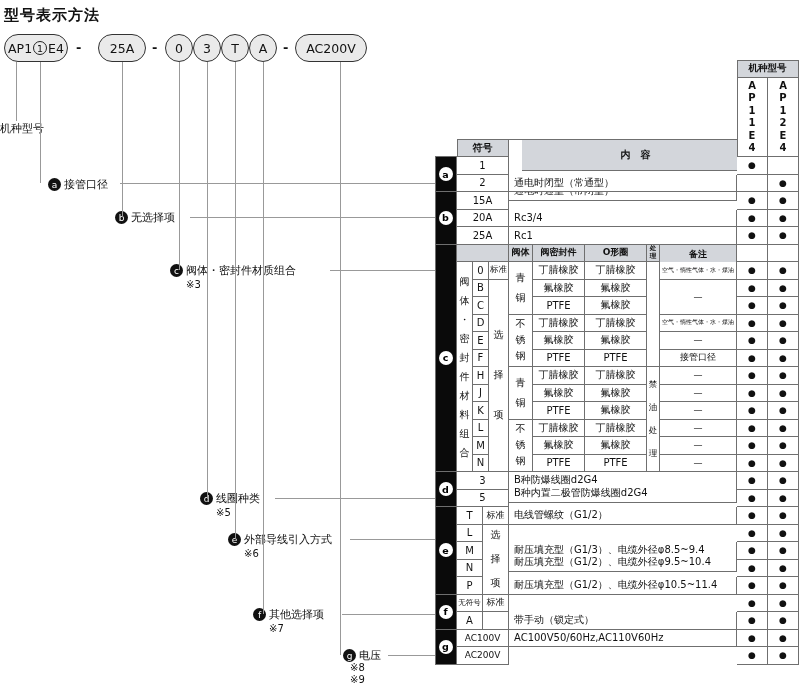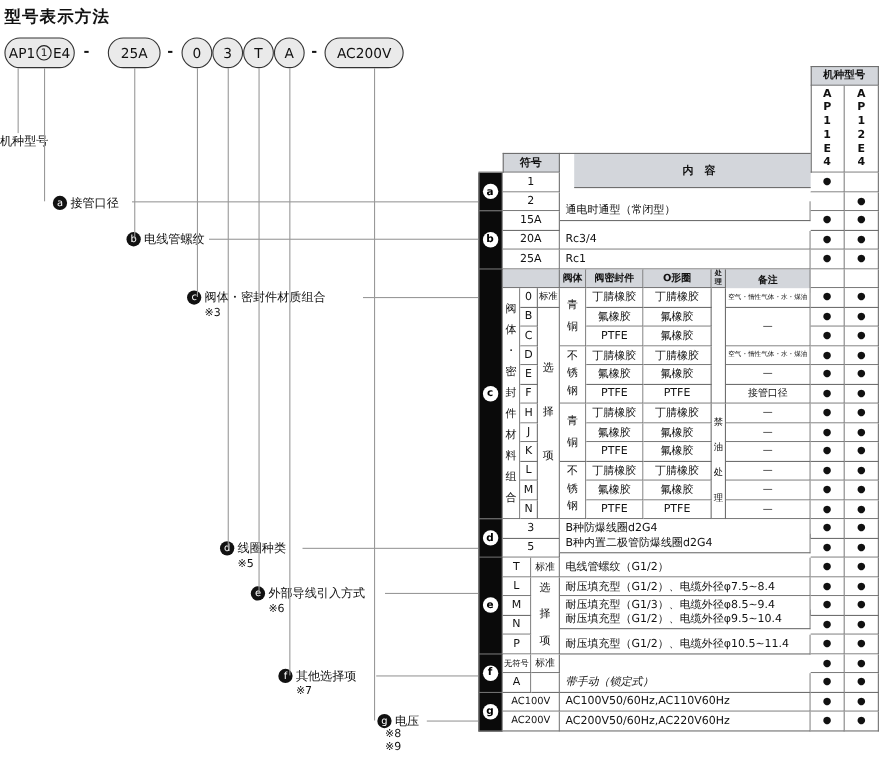--- a/index.html
+++ b/index.html
@@ -68,21 +68,21 @@
   <div class="line" style="left:388px;top:655px;width:47px;height:1px;"></div>
 
   <div class="mlabel" style="left:0;top:121px;">机种型号</div>
 
   <div class="dlabel" style="left:48px;top:177px;">
     <span class="dcirc">a</span>
     <span>接管口径</span>
   </div>
   <div class="dlabel" style="left:115px;top:210px;">
     <span class="dcirc">b</span>
-    <span>电线管螺纹</span>
+    <span>无选择项</span>
   </div>
   <div class="dlabel" style="left:170px;top:263px;">
     <span class="dcirc">c</span>
     <span>阀体・密封件材质组合</span>
   </div>
   <div class="note" style="left:186px;top:279px;">※3</div>
 
   <div class="dlabel" style="left:200px;top:491px;">
     <span class="dcirc">d</span>
     <span>线圈种类</span>
@@ -132,20 +132,21 @@
   <div class="tline" style="left:737px;top:60px;width:1px;height:97px;"></div>
 
 <div class="cell cc" style="left: 435px; top: 157px; width: 22px; height: 35px; background: rgb(10, 10, 10);">
       <span class="seccirc">a</span>
     </div>
     <div class="cell cc" style="left: 457px; top: 157px; width: 52px; height: 17.5px;">1</div>
     <div class="cell" style="left: 509px; top: 157px; width: 228px; height: 17.5px; margin-top: 26px;">通电时通型（常闭型）</div>
     <div class="cell cc dotg" style="left: 737px; top: 157px; width: 31px; height: 17.5px;">●</div>
     <div class="cell cc dotg" style="left: 768px; top: 157px; width: 31px; height: 17.5px;"></div>
     <div class="cell cc" style="left: 457px; top: 174.5px; width: 52px; height: 17.5px;">2</div>
+    <div class="cell" style="left: 509px; top: 174.5px; width: 228px; height: 17.5px;">通电时闭型（常通型）</div>
     <div class="cell cc dotg" style="left: 737px; top: 174.5px; width: 31px; height: 17.5px;"></div>
     <div class="cell cc dotg" style="left: 768px; top: 174.5px; width: 31px; height: 17.5px;">●</div>
     <div class="cell cc" style="left: 435px; top: 192px; width: 22px; height: 52.5px; background: rgb(10, 10, 10);">
       <span class="seccirc">b</span>
     </div>
     <div class="cell cc" style="left: 457px; top: 192px; width: 52px; height: 17.5px;">15A</div>
     <div class="cell cc dotg" style="left: 737px; top: 192px; width: 31px; height: 17.5px;">●</div>
     <div class="cell cc dotg" style="left: 768px; top: 192px; width: 31px; height: 17.5px;">●</div>
     <div class="cell cc" style="left: 457px; top: 209.5px; width: 52px; height: 17.5px;">20A</div>
     <div class="cell" style="left: 509px; top: 209.5px; width: 228px; height: 17.5px;">Rc3/4</div>
@@ -280,21 +281,20 @@
     <div class="cell cc dotg" style="left: 768px; top: 489.5px; width: 31px; height: 17.5px;">●</div>
     <div class="cell cc" style="left: 435px; top: 507px; width: 22px; height: 87.5px; background: rgb(10, 10, 10);">
       <span class="seccirc">e</span>
     </div>
     <div class="cell cc" style="left: 457px; top: 507px; width: 26px; height: 17.5px;">T</div>
     <div class="cell cc" style="left: 483px; top: 507px; width: 26px; height: 17.5px; font-size: 9px;">标准</div>
     <div class="cell" style="left: 509px; top: 507px; width: 228px; height: 17.5px; text-align: center;">电线管螺纹（G1/2）</div>
     <div class="cell cc dotg" style="left: 737px; top: 507px; width: 31px; height: 17.5px;">●</div>
     <div class="cell cc dotg" style="left: 768px; top: 507px; width: 31px; height: 17.5px;">●</div>
     <div class="cell cc" style="left: 457px; top: 524.5px; width: 26px; height: 17.5px;">L</div>
-    <div class="cell" style="left: 509px; top: 524.5px; width: 228px; height: 17.5px;">耐压填充型（G1/2）、电缆外径φ7.5~8.4</div>
     <div class="cell cc dotg" style="left: 737px; top: 524.5px; width: 31px; height: 17.5px;">●</div>
     <div class="cell cc dotg" style="left: 768px; top: 524.5px; width: 31px; height: 17.5px;">●</div>
     <div class="cell cc" style="left: 457px; top: 542px; width: 26px; height: 17.5px;">M</div>
     <div class="cell" style="left: 509px; top: 542px; width: 228px; height: 17.5px;">耐压填充型（G1/3）、电缆外径φ8.5~9.4</div>
     <div class="cell cc dotg" style="left: 737px; top: 542px; width: 31px; height: 17.5px;">●</div>
     <div class="cell cc dotg" style="left: 768px; top: 542px; width: 31px; height: 17.5px;">●</div>
     <div class="cell cc" style="left: 457px; top: 559.5px; width: 26px; height: 17.5px;">N</div>
     <div class="cell" style="left: 509px; top: 554px; width: 228px; height: 17.5px;">耐压填充型（G1/2）、电缆外径φ9.5~10.4</div>
     <div class="cell cc dotg" style="left: 737px; top: 559.5px; width: 31px; height: 17.5px;">●</div>
     <div class="cell cc dotg" style="left: 768px; top: 559.5px; width: 31px; height: 17.5px;">●</div>
@@ -307,27 +307,26 @@
 项</div>
     <div class="cell cc" style="left: 435px; top: 594.5px; width: 22px; height: 35px; background: rgb(10, 10, 10);">
       <span class="seccirc">f</span>
     </div>
     <div class="cell cc" style="left: 457px; top: 594.5px; width: 26px; height: 17.5px; font-size: 7.5px; text-align: right;">无符号</div>
     <div class="cell cc" style="left: 483px; top: 594.5px; width: 26px; height: 17.5px; font-size: 9px;">标准</div>
     <div class="cell cc dotg" style="left: 737px; top: 594.5px; width: 31px; height: 17.5px;">●</div>
     <div class="cell cc dotg" style="left: 768px; top: 594.5px; width: 31px; height: 17.5px;">●</div>
     <div class="cell cc" style="left: 457px; top: 612px; width: 26px; height: 17.5px;">A</div>
     <div class="cell cc" style="left: 483px; top: 612px; width: 26px; height: 17.5px; font-size: 9px;"></div>
-    <div class="cell" style="left: 509px; top: 612px; width: 228px; height: 17.5px; font-style: italic;">带手动（锁定式）</div>
+    <div class="cell" style="left: 509px; top: 612px; width: 228px; height: 17.5px;">带手动（锁定式）</div>
     <div class="cell cc dotg" style="left: 737px; top: 612px; width: 31px; height: 17.5px;">●</div>
     <div class="cell cc dotg" style="left: 768px; top: 612px; width: 31px; height: 17.5px;">●</div>
     <div class="cell cc" style="left: 435px; top: 629.5px; width: 22px; height: 35px; background: rgb(10, 10, 10);">
       <span class="seccirc">g</span>
     </div>
     <div class="cell cc" style="left: 457px; top: 629.5px; width: 52px; height: 17.5px; font-size: 9px;">AC100V</div>
     <div class="cell" style="left: 509px; top: 629.5px; width: 228px; height: 17.5px;">AC100V50/60Hz,AC110V60Hz</div>
     <div class="cell cc dotg" style="left: 737px; top: 629.5px; width: 31px; height: 17.5px;">●</div>
     <div class="cell cc dotg" style="left: 768px; top: 629.5px; width: 31px; height: 17.5px;">●</div>
     <div class="cell cc" style="left: 457px; top: 647px; width: 52px; height: 17.5px; font-size: 9px;">AC200V</div>
-    <div class="cell" style="left: 509px; top: 647px; width: 228px; height: 17.5px;">AC200V50/60Hz,AC220V60Hz</div>
     <div class="cell cc dotg" style="left: 737px; top: 647px; width: 31px; height: 17.5px;">●</div>
     <div class="cell cc dotg" style="left: 768px; top: 647px; width: 31px; height: 17.5px;">●</div>
   </div>
 
 </body></html>

